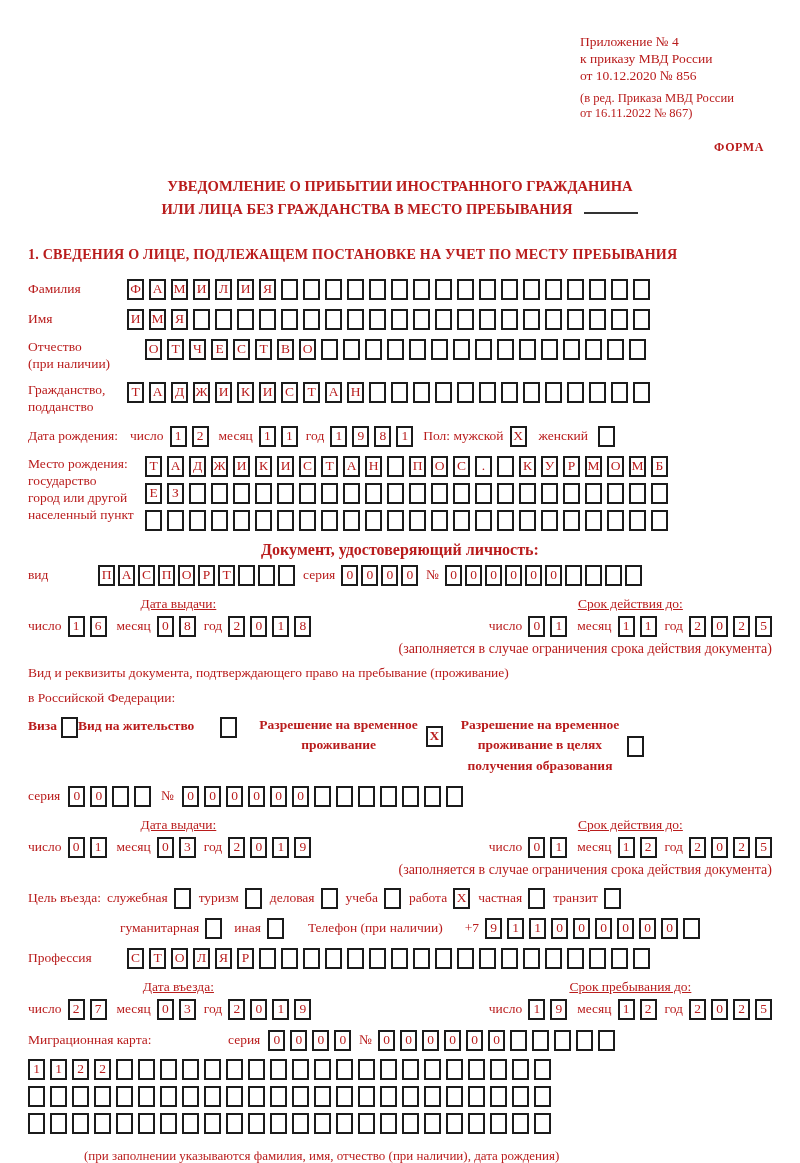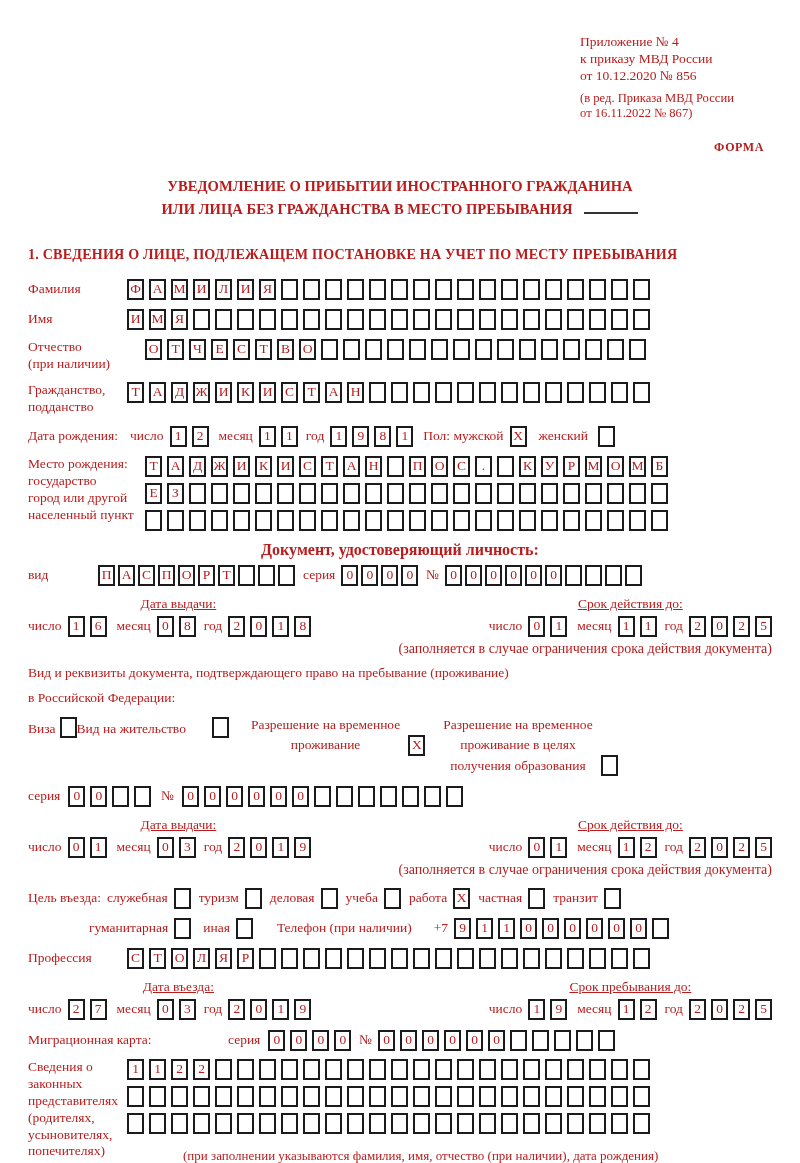--- a/index.html
+++ b/index.html
@@ -34,21 +34,21 @@
   .gap6 { margin-left:6px; } .gap8 { margin-left:8px; } .gap10 { margin-left:10px; } .gap12 { margin-left:12px; }
   .doc-heading { text-align:center; font-weight:bold; margin-top:9px; font-size:16px; }
   .dates { display:flex; margin-top:10px; }
   .dcol1 { width:340px; }
   .dcol2 { margin-left:160px; }
   .dtitle { text-align:center; margin-bottom:3px;text-decoration:underline; }
   .drow { display:flex; align-items:center; }
   .dnote { text-align:right; font-size:14px; margin-top:3px; }
   .intro { margin-top:8px; }
   .opts { display:flex; align-items:flex-start; margin-top:8px; }
-  .optgroup { display:flex; align-items:flex-end; }
+  .optgroup { display:flex; align-items:center;font-weight:bold; }
   .optgroup .cells { margin-left:8px; margin-top:2px; }
   .center-label { text-align:center; line-height:1.5; }
   .pgroup { display:flex; align-items:center; }
   .pgroup .cells { margin-left:6px; }
   .note-center { font-size:13px; margin-top:8px; margin-left:152px; }
 </style>
 </head>
 <body>
 
 <div class="page">
@@ -550,21 +550,21 @@
     </span>
     <span class="pgroup gap8">
       <span>транзит</span>
       <span class="cells">
           <span class="cell"></span>
         </span>
     </span>
   </div>
 
   <div class="row" style="margin-top:9px">
-    <span class="pgroup" style="margin-left:61px">
+    <span class="pgroup" style="margin-left:92px">
       <span>гуманитарная</span>
       <span class="cells">
           <span class="cell"></span>
         </span>
     </span>
     <span class="pgroup gap12">
       <span>иная</span>
       <span class="cells">
           <span class="cell"></span>
         </span>
@@ -681,28 +681,20 @@
         <span class="cell">0</span>
         <span class="cell"></span>
         <span class="cell"></span>
         <span class="cell"></span>
         <span class="cell"></span>
         <span class="cell"></span>
       </span>
   </div>
 
   <div class="row top" style="margin-top:8px">
-    <span class="label w99">
-      <span>Сведения о</span><br>
-      <span>законных</span><br>
-      <span>представителях</span><br>
-      <span>(родителях,</span><br>
-      <span>усыновителях,</span><br>
-      <span>попечителях)</span>
-    </span>
     <span class="cellcol">
       <span class="cells">
           <span class="cell">1</span>
           <span class="cell">1</span>
           <span class="cell">2</span>
           <span class="cell">2</span>
           <span class="cell"></span>
           <span class="cell"></span>
           <span class="cell"></span>
           <span class="cell"></span>

